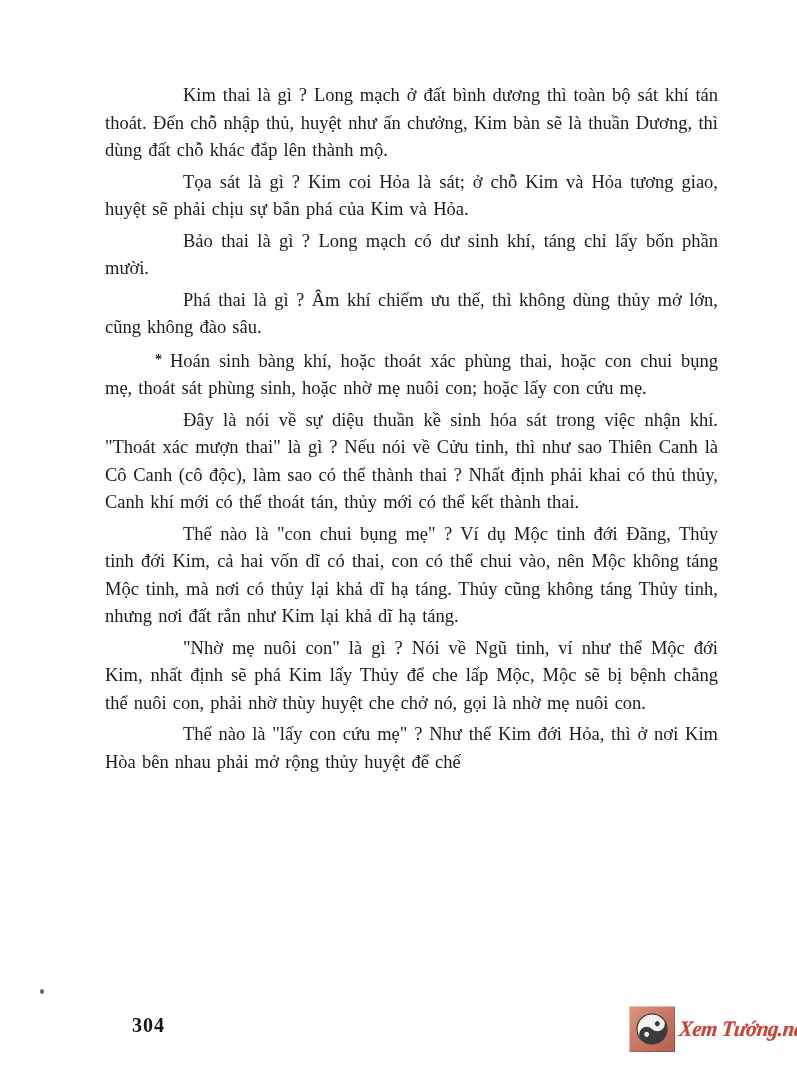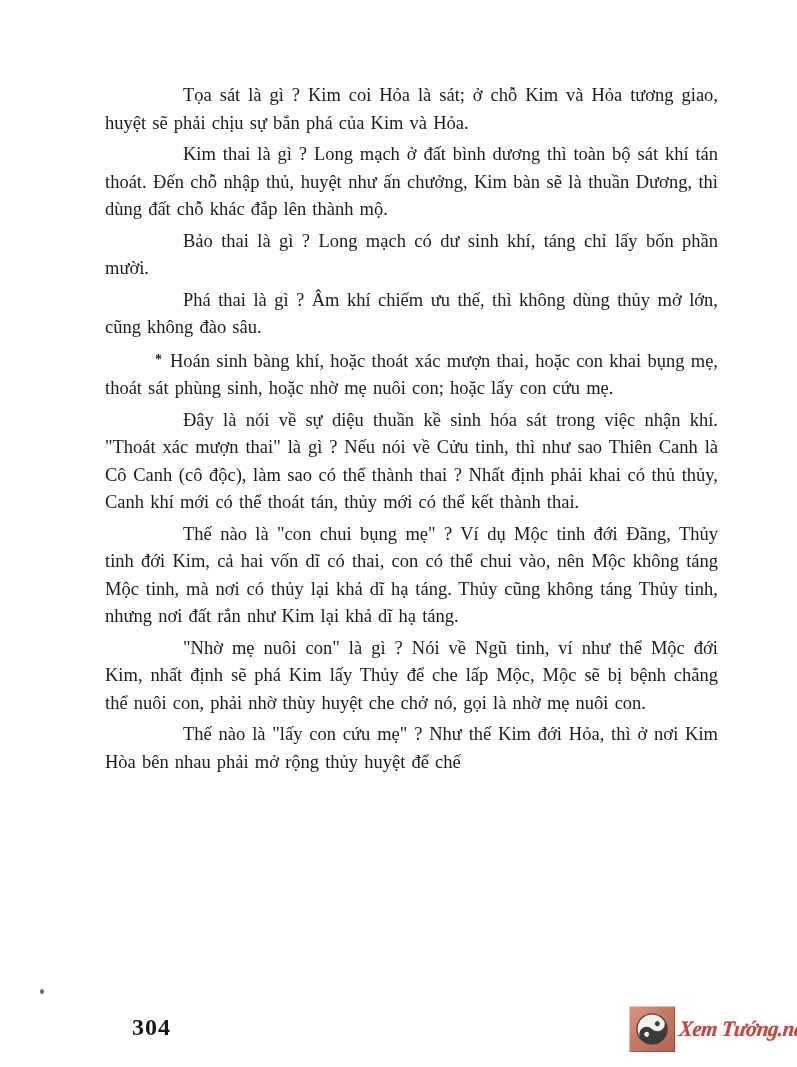--- a/index.html
+++ b/index.html
@@ -33,21 +33,21 @@
   .note-marker {
     font-weight: bold;
     font-size: 14px;
     vertical-align: 3px;
     padding-right: 8px;
   }
   .page-number {
     position: absolute;
     left: 132px;
     top: 1014px;
-    font-size: 24px;
+    font-size: 20px;
     font-weight: 600;
     letter-spacing: 1px;
     color: #141414;
   }
   .brand {
     position: absolute;
     left: 629px;
     top: 1006px;
     display: flex;
     align-items: center;
@@ -86,25 +86,25 @@
     border-radius: 50%;
     opacity: 0.85;
   }
 </style>
 </head>
 <body>
 
 <main class="page">
 
   <section class="text-block">
+    <p>Kim thai là gì ? Long mạch ở đất bình dương thì toàn bộ sát khí tán thoát. Đến chỗ nhập thủ, huyệt như ấn chưởng, Kim bàn sẽ là thuần Dương, thì dùng đất chỗ khác đắp lên thành mộ.</p>
     <p>Tọa sát là gì ? Kim coi Hỏa là sát; ở chỗ Kim và Hỏa tương giao, huyệt sẽ phải chịu sự bắn phá của Kim và Hỏa.</p>
-    <p>Kim thai là gì ? Long mạch ở đất bình dương thì toàn bộ sát khí tán thoát. Đến chỗ nhập thủ, huyệt như ấn chưởng, Kim bàn sẽ là thuần Dương, thì dùng đất chỗ khác đắp lên thành mộ.</p>
     <p>Bảo thai là gì ? Long mạch có dư sinh khí, táng chỉ lấy bốn phần mười.</p>
     <p>Phá thai là gì ? Âm khí chiếm ưu thế, thì không dùng thủy mở lớn, cũng không đào sâu.</p>
-    <p class="note"><span class="note-marker">*</span><span>Hoán sinh bàng khí, hoặc thoát xác mượn thai, hoặc con khai bụng mẹ, thoát sát phùng sinh, hoặc nhờ mẹ nuôi con; hoặc lấy con cứu mẹ.</span></p>
+    <p class="note"><span class="note-marker">*</span><span>Hoán sinh bàng khí, hoặc thoát xác phùng thai, hoặc con chui bụng mẹ, thoát sát phùng sinh, hoặc nhờ mẹ nuôi con; hoặc lấy con cứu mẹ.</span></p>
     <p>Đây là nói về sự diệu thuần kề sinh hóa sát trong việc nhận khí. "Thoát xác mượn thai" là gì ? Nếu nói về Cửu tinh, thì như sao Thiên Canh là Cô Canh (cô độc), làm sao có thể thành thai ? Nhất định phải khai có thủ thủy, Canh khí mới có thể thoát tán, thủy mới có thể kết thành thai.</p>
     <p>Thế nào là "con chui bụng mẹ" ? Ví dụ Mộc tinh đới Đãng, Thủy tinh đới Kim, cả hai vốn dĩ có thai, con có thể chui vào, nên Mộc không táng Mộc tinh, mà nơi có thủy lại khả dĩ hạ táng. Thủy cũng không táng Thủy tinh, nhưng nơi đất rắn như Kim lại khả dĩ hạ táng.</p>
     <p>"Nhờ mẹ nuôi con" là gì ? Nói về Ngũ tinh, ví như thể Mộc đới Kim, nhất định sẽ phá Kim lấy Thủy để che lấp Mộc, Mộc sẽ bị bệnh chẳng thể nuôi con, phải nhờ thùy huyệt che chở nó, gọi là nhờ mẹ nuôi con.</p>
     <p>Thế nào là "lấy con cứu mẹ" ? Như thế Kim đới Hỏa, thì ở nơi Kim Hòa bên nhau phải mở rộng thủy huyệt để chế</p>
   </section>
 
   <div class="scan-speck"></div>
 
   <div class="page-number">304</div>
 

